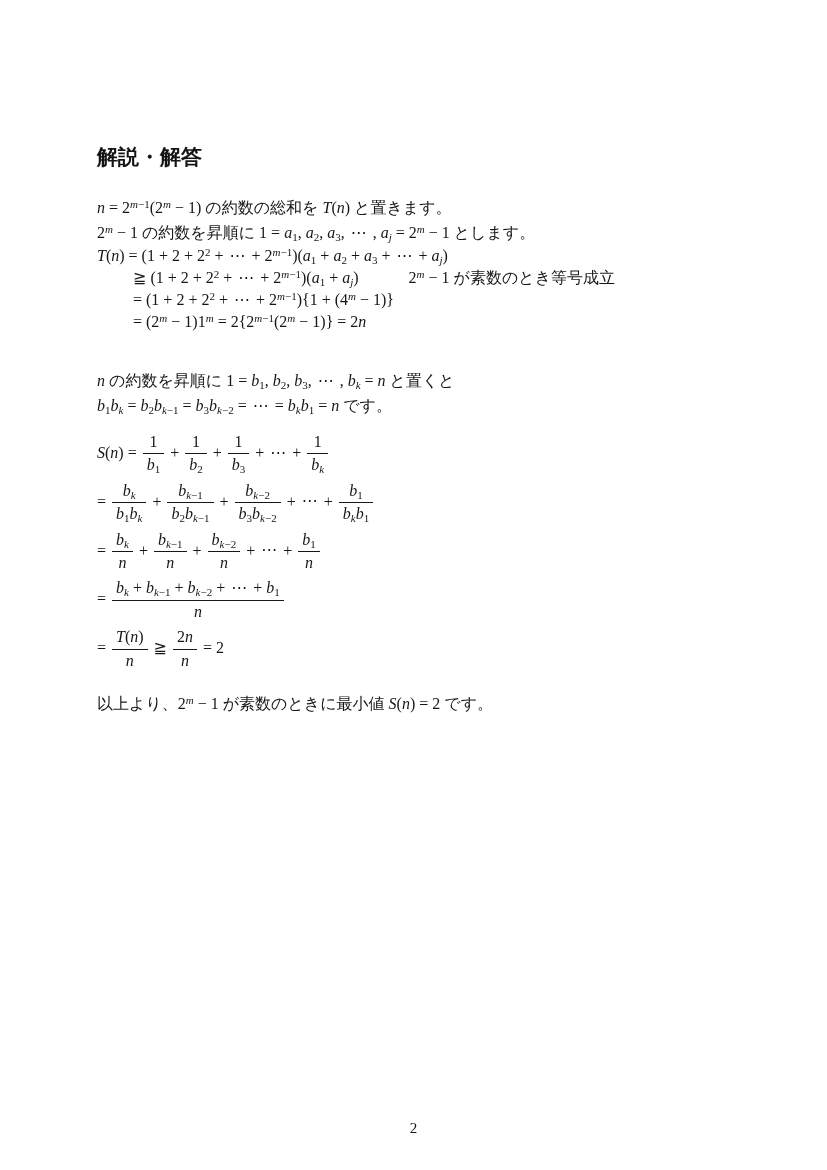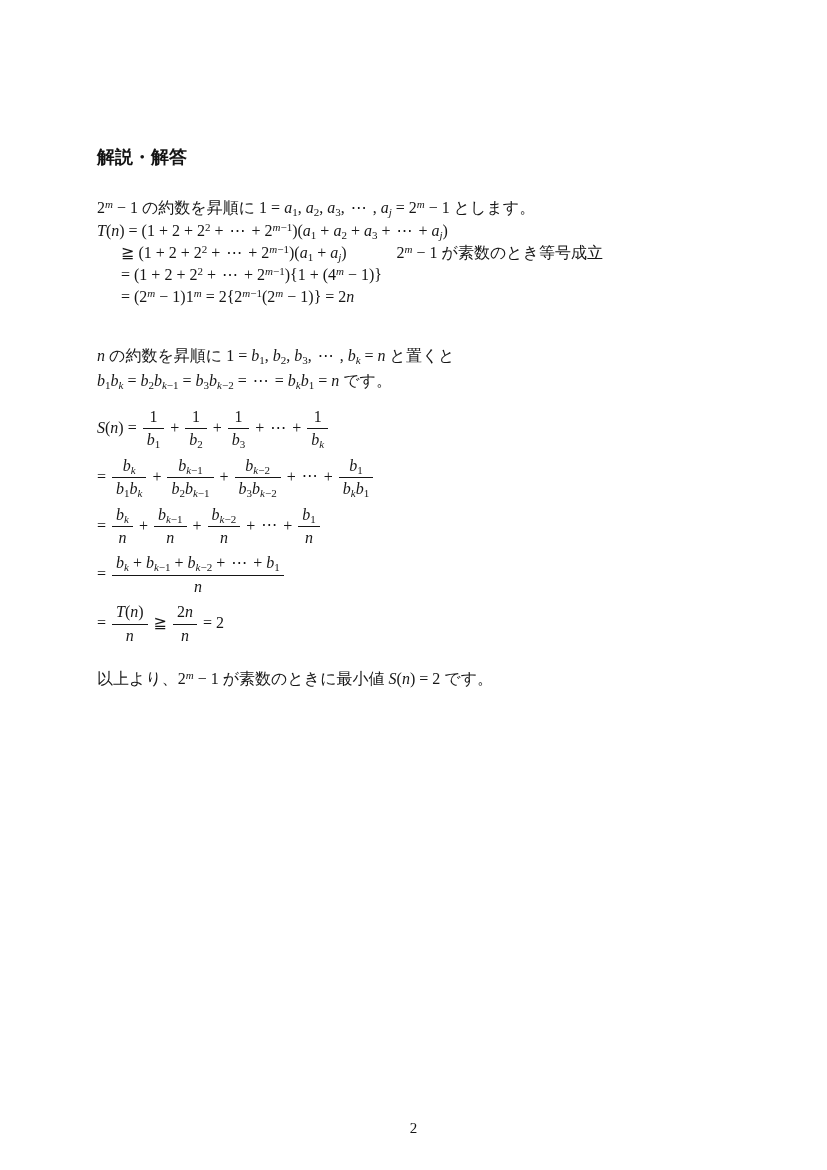--- a/index.html
+++ b/index.html
@@ -8,37 +8,37 @@
     width:827px;height:1170px;
     background:#ffffff;
     color:#161616;
     font-family:"Liberation Serif","DejaVu Serif",serif;
     overflow:hidden;
   }
   .content{position:absolute;left:97px;top:147px;width:690px;}
   .heading{
     font-family:"Liberation Sans","DejaVu Sans",sans-serif;
     font-weight:bold;
-    font-size:18px;
+    font-size:21px;
     line-height:20px;
     margin:0;
     color:#141414;
   }
   .mline{
     font-size:16px;
     line-height:25px;
     white-space:nowrap;
   }
   .para1{margin-top:28px;}
   .eq-t .mline{line-height:22px;}
   .para2{margin-top:35px;}
   .eq-s{margin-top:14px;}
   .eq-s .mline{line-height:normal;margin:5px 0;}
   .closing{margin-top:20px;}
-  .cont{margin-left:24px;}
+  .cont{margin-left:36px;}
   .mi{font-style:italic;}
   .mo{font-style:normal;}
   sup{font-size:11px;vertical-align:0.45em;line-height:0;}
   sub{font-size:11px;vertical-align:-0.25em;line-height:0;}
   sup .mi,sub .mi{font-style:italic;}
   .frac{
     display:inline-block;
     vertical-align:middle;
     text-align:center;
     margin:0 2px;
@@ -58,20 +58,21 @@
 </style>
 </head>
 <body>
 
 <div class="page">
   <div class="content">
 
     <h1 class="heading">解説・解答</h1>
 
     <div class="para1">
+      <div class="mline"><span class="mi">n</span><span class="mo"> = 2</span><sup><span class="mi">m</span><span class="mo">−1</span></sup><span class="mo">(2</span><sup><span class="mi">m</span></sup><span class="mo"> − 1) の約数の総和を </span><span class="mi">T</span><span class="mo">(</span><span class="mi">n</span><span class="mo">) と置きます。</span></div>
       <div class="mline"><span class="mo">2</span><sup><span class="mi">m</span></sup><span class="mo"> − 1 の約数を昇順に 1 = </span><span class="mi">a</span><sub><span class="mo">1</span></sub><span class="mo">, </span><span class="mi">a</span><sub><span class="mo">2</span></sub><span class="mo">, </span><span class="mi">a</span><sub><span class="mo">3</span></sub><span class="mo">, </span><span class="mo cdots">⋯</span><span class="mo"> , </span><span class="mi">a</span><sub><span class="mi">j</span></sub><span class="mo"> = 2</span><sup><span class="mi">m</span></sup><span class="mo"> − 1 とします。</span></div>
     </div>
 
     <div class="eq-t">
       <div class="mline"><span class="mi">T</span><span class="mo">(</span><span class="mi">n</span><span class="mo">) = (1 + 2 + 2</span><sup><span class="mo">2</span></sup><span class="mo"> + </span><span class="mo cdots">⋯</span><span class="mo"> + 2</span><sup><span class="mi">m</span><span class="mo">−1</span></sup><span class="mo">)(</span><span class="mi">a</span><sub><span class="mo">1</span></sub><span class="mo"> + </span><span class="mi">a</span><sub><span class="mo">2</span></sub><span class="mo"> + </span><span class="mi">a</span><sub><span class="mo">3</span></sub><span class="mo"> + </span><span class="mo cdots">⋯</span><span class="mo"> + </span><span class="mi">a</span><sub><span class="mi">j</span></sub><span class="mo">)</span></div>
       <div class="mline cont"><span class="mo">≧</span><span class="mo"> (1 + 2 + 2</span><sup><span class="mo">2</span></sup><span class="mo"> + </span><span class="mo cdots">⋯</span><span class="mo"> + 2</span><sup><span class="mi">m</span><span class="mo">−1</span></sup><span class="mo">)(</span><span class="mi">a</span><sub><span class="mo">1</span></sub><span class="mo"> + </span><span class="mi">a</span><sub><span class="mi">j</span></sub><span class="mo">) </span><span class="qquad"></span><span class="mo"> 2</span><sup><span class="mi">m</span></sup><span class="mo"> − 1 が素数のとき等号成立</span></div>
       <div class="mline cont"><span class="mo">= (1 + 2 + 2</span><sup><span class="mo">2</span></sup><span class="mo"> + </span><span class="mo cdots">⋯</span><span class="mo"> + 2</span><sup><span class="mi">m</span><span class="mo">−1</span></sup><span class="mo">){1 + (4</span><sup><span class="mi">m</span></sup><span class="mo"> − 1)}</span></div>
       <div class="mline cont"><span class="mo">= (2</span><sup><span class="mi">m</span></sup><span class="mo"> − 1)1</span><sup><span class="mi">m</span></sup><span class="mo"> = 2{2</span><sup><span class="mi">m</span><span class="mo">−1</span></sup><span class="mo">(2</span><sup><span class="mi">m</span></sup><span class="mo"> − 1)} = 2</span><span class="mi">n</span></div>
     </div>
 

